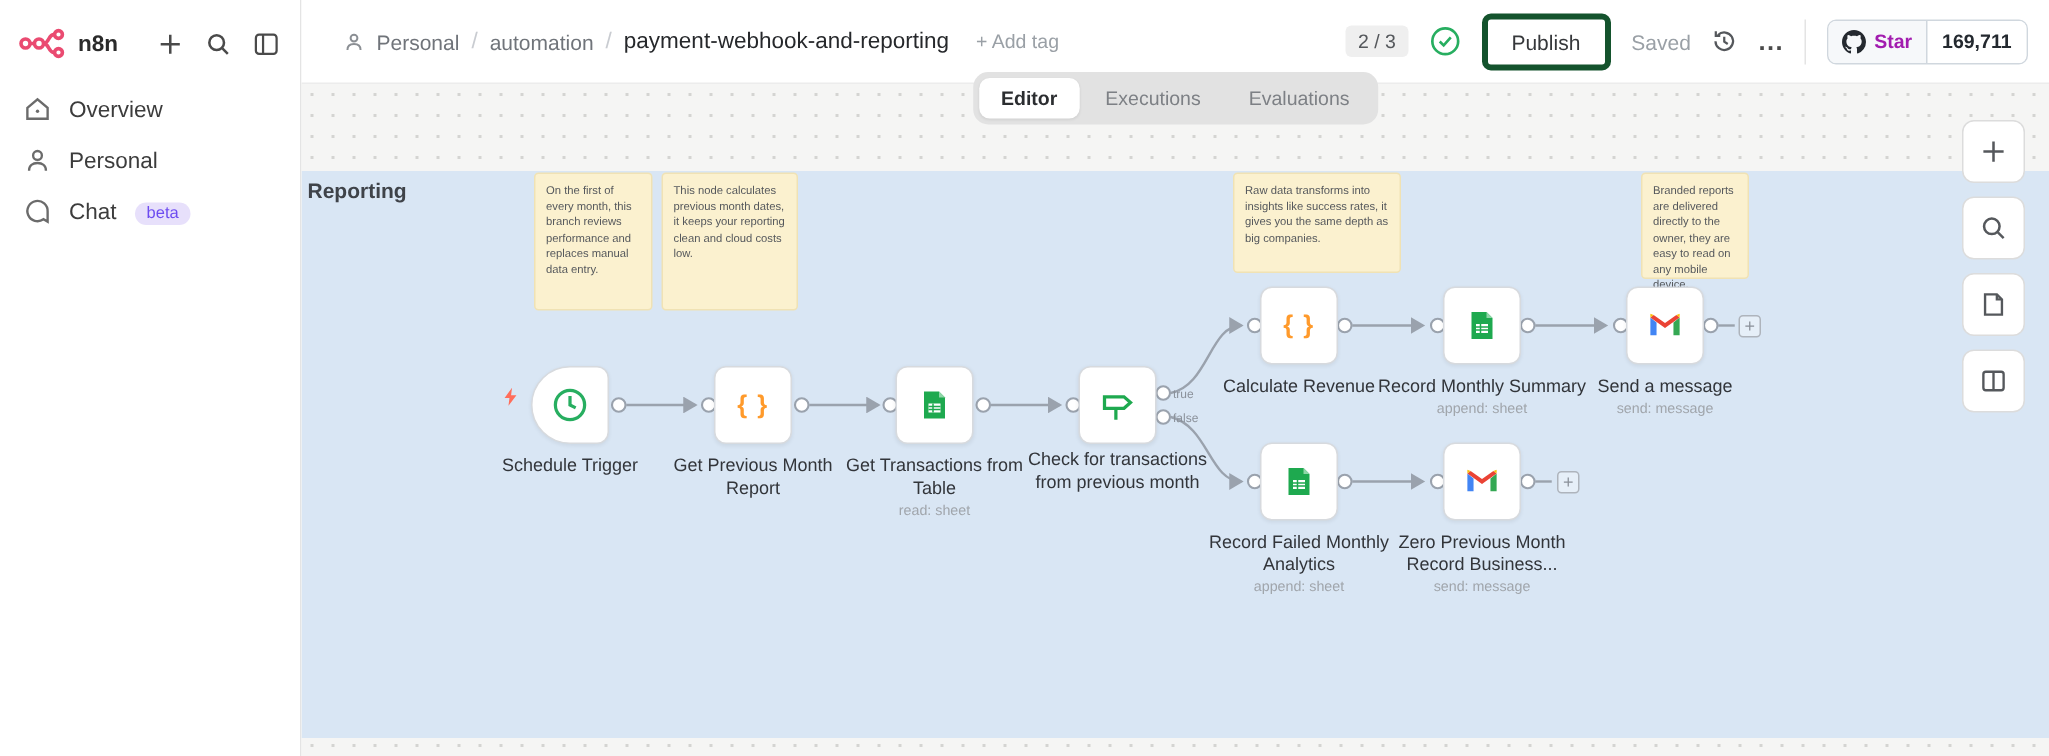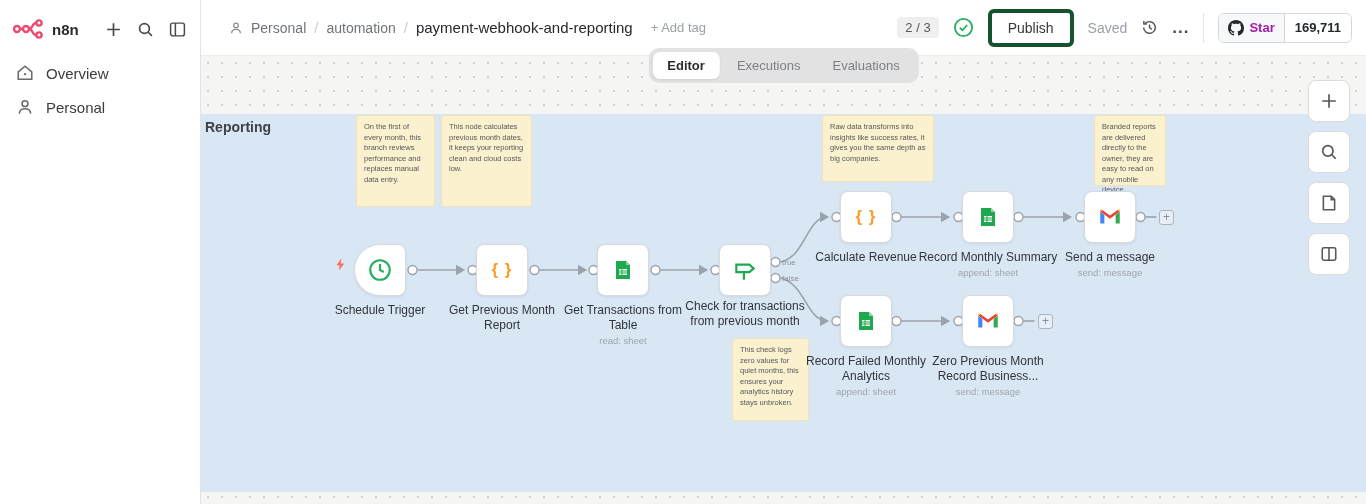--- a/index.html
+++ b/index.html
@@ -106,20 +106,27 @@
             <circle cx="8" cy="9" r="1" fill="currentColor" stroke="none"></circle>
           </svg>
         <span>Overview</span>
       </div>
       <div class="nav-item">
         <svg width="18" height="18" viewBox="0 0 16 16" stroke="currentColor" stroke-width="1.4" fill="none">
             <circle cx="8" cy="5" r="2.6"></circle>
             <path d="M3 14 c0-3 2.2-4.5 5-4.5 s5 1.5 5 4.5"></path>
           </svg>
         <span>Personal</span>
+      </div>
+      <div class="nav-item">
+        <svg width="18" height="18" viewBox="0 0 16 16" stroke="currentColor" stroke-width="1.4" fill="none">
+            <path d="M14 8 a6 6 0 1 0 -2.5 4.6 L14 14 Z"></path>
+          </svg>
+        <span>Chat</span>
+        <span class="beta-badge">beta</span>
       </div>
     </nav>
   </aside>
 
   <div class="main">
     <header>
       <div class="breadcrumb">
         <svg width="14" height="14" viewBox="0 0 16 16" stroke="#8b8f94" stroke-width="1.5" fill="none">
             <circle cx="8" cy="5" r="2.6"></circle>
             <path d="M3 14 c0-3 2.2-4.5 5-4.5 s5 1.5 5 4.5"></path>
@@ -210,21 +217,20 @@
             <circle cx="695" cy="265" r="4.5"></circle>
           <circle cx="757" cy="265" r="4.5"></circle>
             <circle cx="817" cy="265" r="4.5"></circle>
         </g>
       </svg>
 
       <div class="sticky" style="left:155px; top:59px; width:79px; height:92px;">On the first of every month, this branch reviews performance and replaces manual data entry.</div>
       <div class="sticky" style="left:240px; top:59px; width:91px; height:92px;">This node calculates previous month dates, it keeps your reporting clean and cloud costs low.</div>
       <div class="sticky" style="left:621px; top:59px; width:112px; height:67px;">Raw data transforms into insights like success rates, it gives you the same depth as big companies.</div>
       <div class="sticky" style="left:893px; top:59px; width:72px; height:71px;">Branded reports are delivered directly to the owner, they are easy to read on any mobile device.</div>
-      <div class="sticky" style="left:531px; top:282px; width:77px; height:83px;">This check logs zero values for quiet months, this ensures your analytics history stays unbroken.</div>
 
       <svg class="zap" style="left:133px; top:202px;" width="13" height="13" viewBox="0 0 12 12" fill="#ff6d5a">
           <path d="M6.8 0.5 L2.2 6.8 H5.2 L4.6 11.5 L9.5 5 H6.2 Z"></path>
         </svg>
 
       <div class="node trigger" style="left:153px; top:188px;">
         <svg width="26" height="26" viewBox="0 0 24 24" fill="none" stroke="#27ae60" stroke-width="2">
             <circle cx="12" cy="12" r="9"></circle>
             <path d="M12 6.5 V12 L15.5 13.8"></path>
           </svg>

